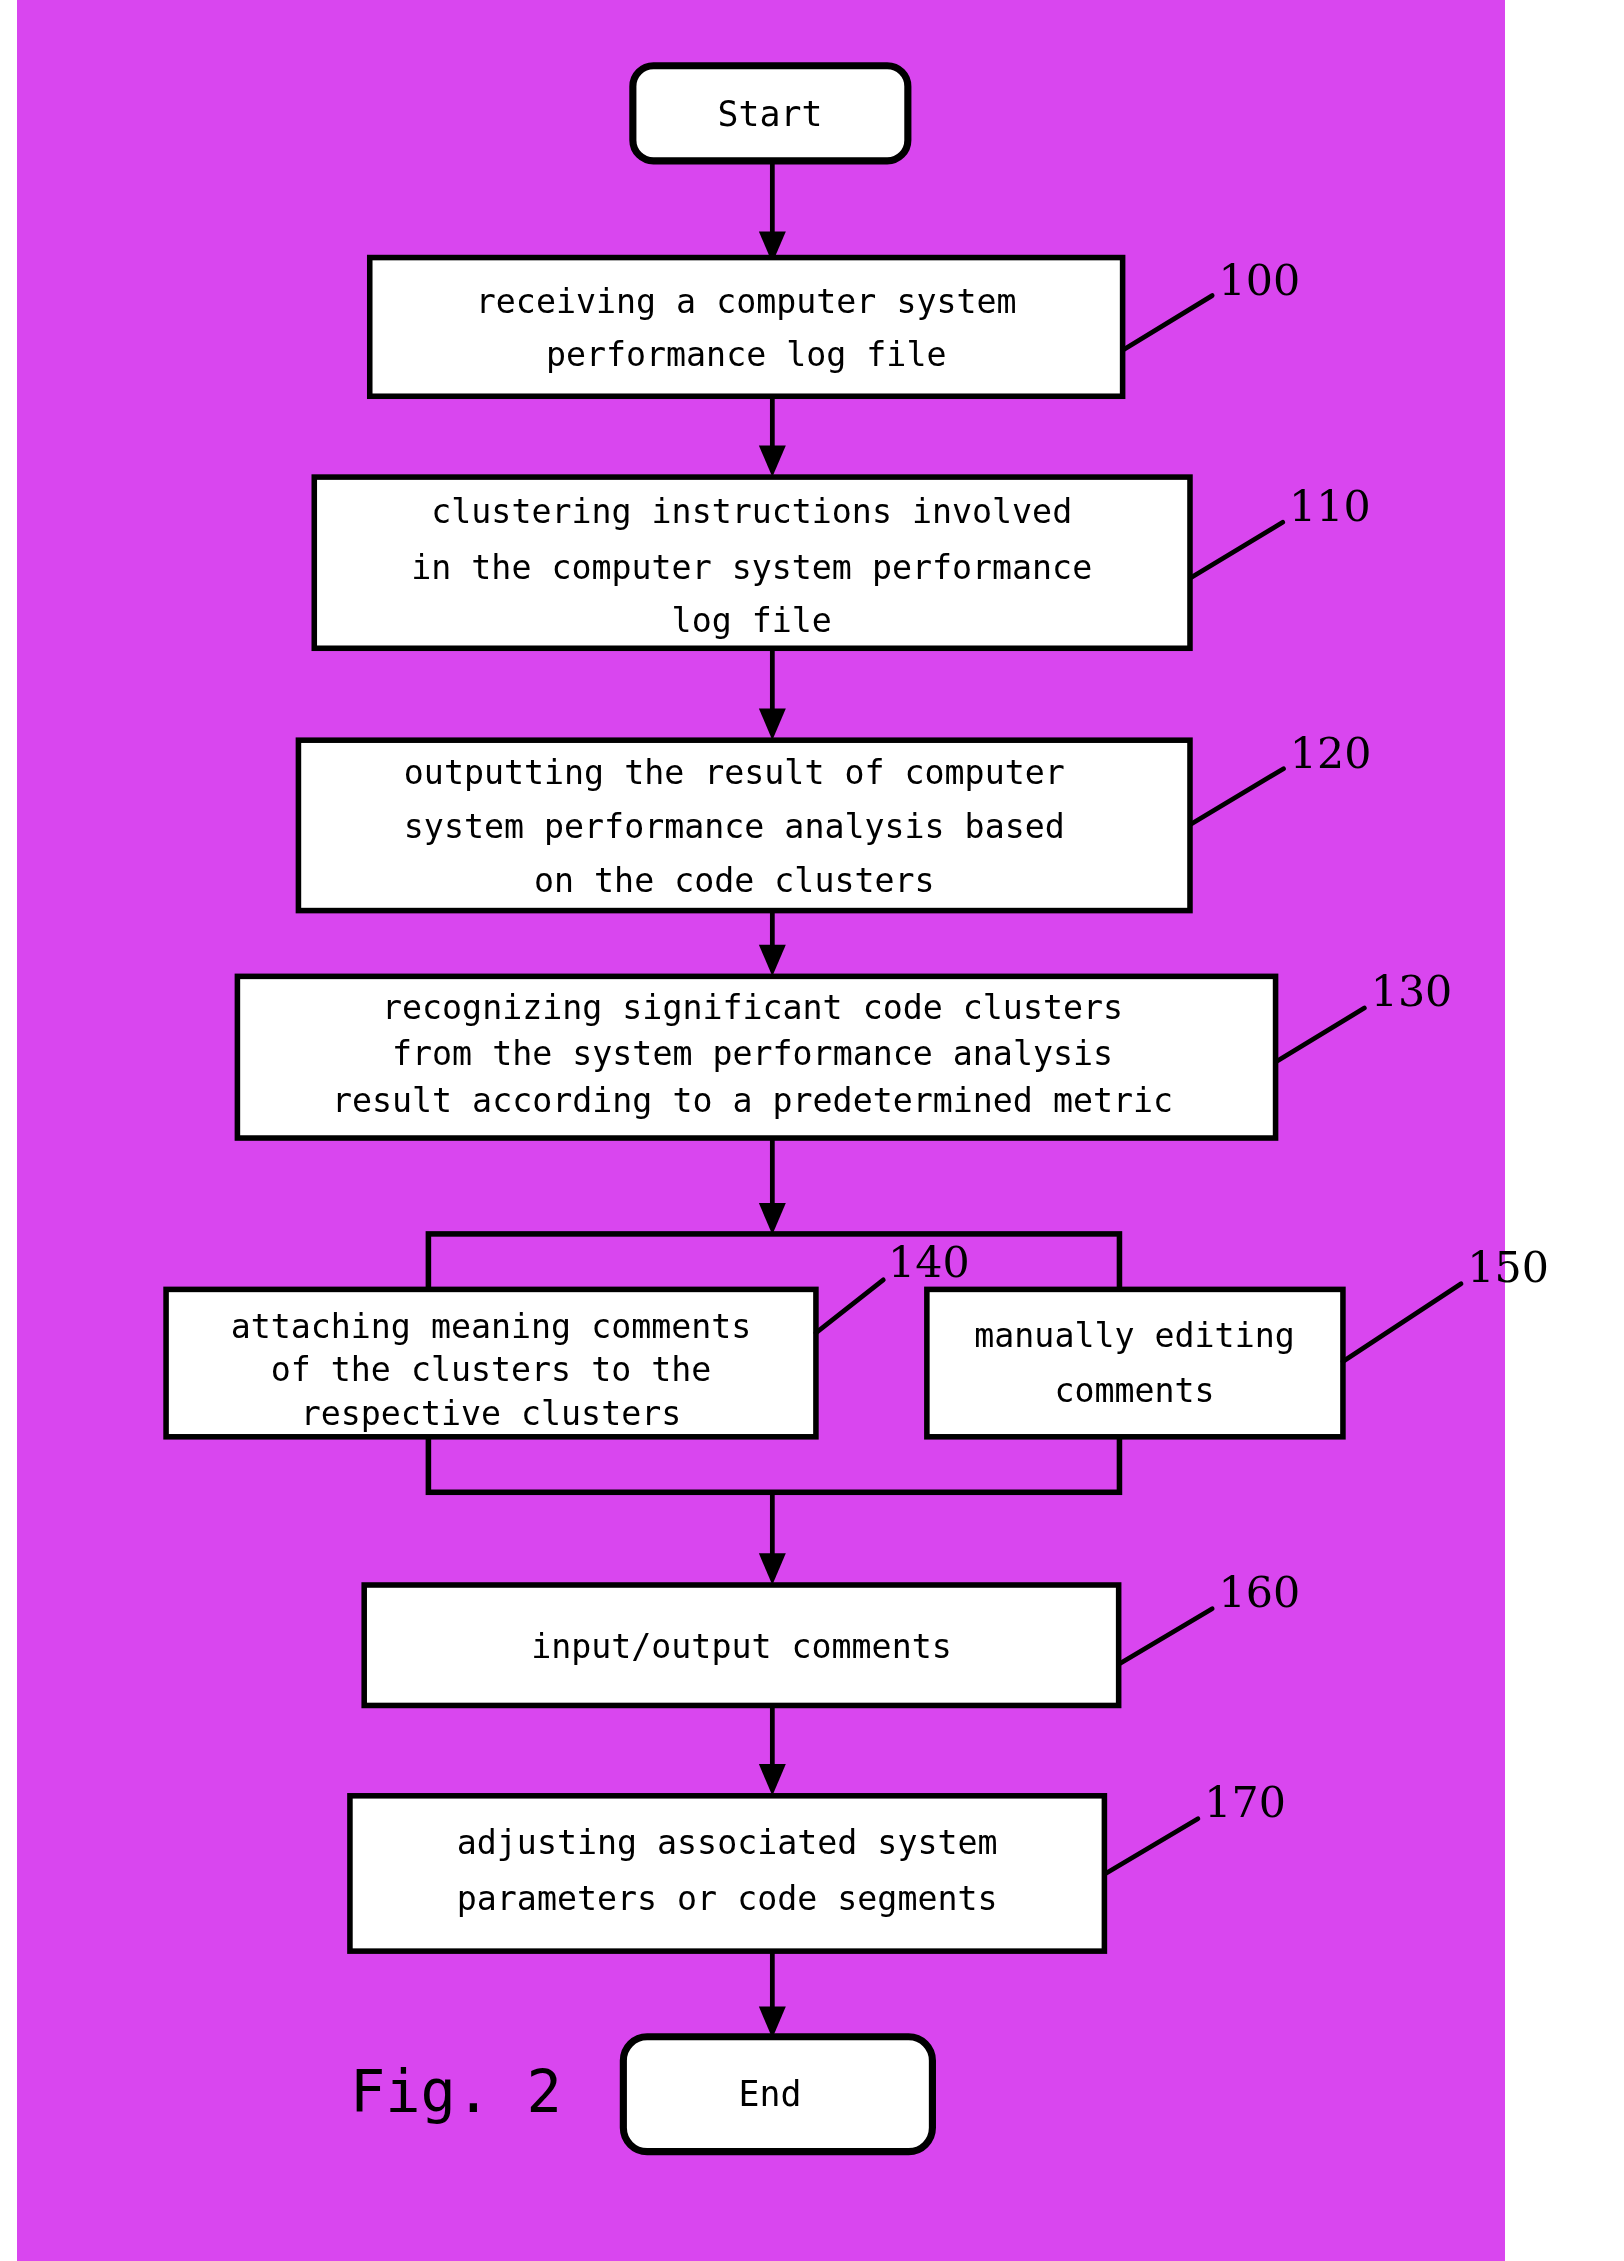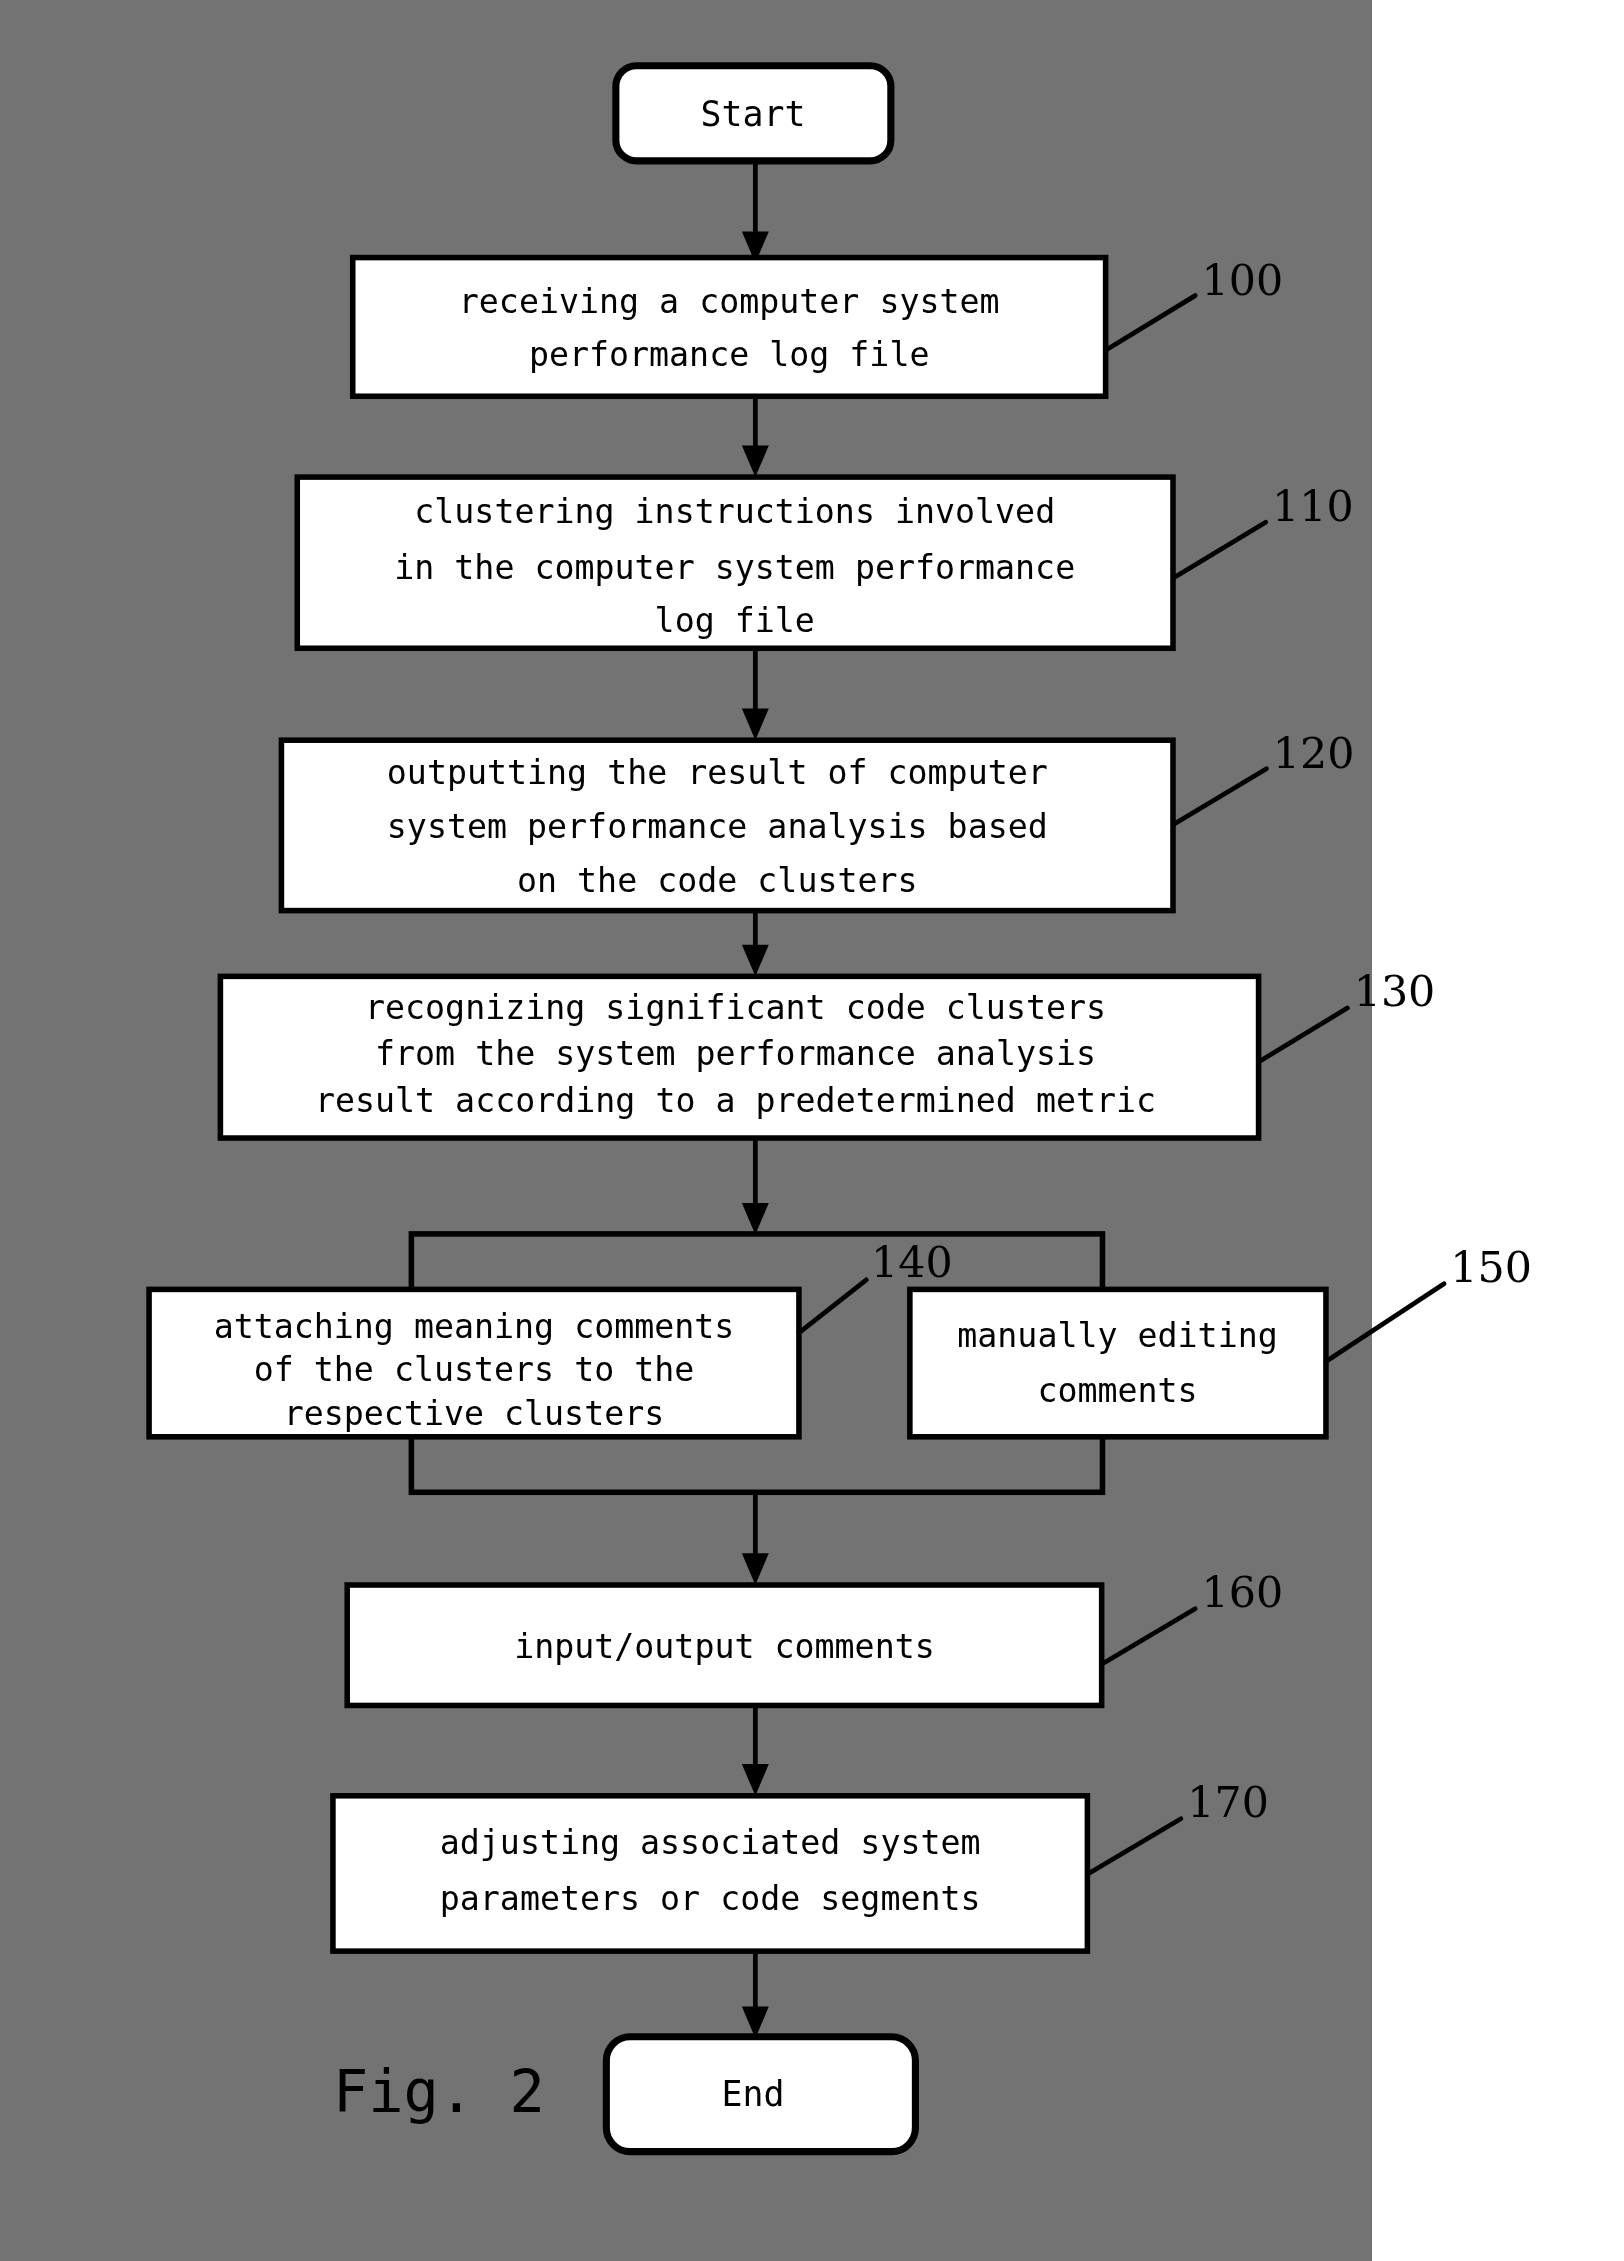--- a/index.html
+++ b/index.html
@@ -9,23 +9,24 @@
     background: #ffffff;
   }
   body {
     width: 1624px;
     height: 2261px;
     overflow: hidden;
     font-family: "DejaVu Sans Mono", monospace;
   }
   #figure-root {
     position: relative;
-    width: 1372px;
+    width: 1488px;
     height: 2261px;
-    background: #737373;
+    background: #d946ef;
+    margin-left: 17px;
   }
   svg.diagram {
     position: absolute;
     left: 0;
     top: 0;
     width: 1624px;
     height: 2261px;
     display: block;
   }
   .node-rect {

